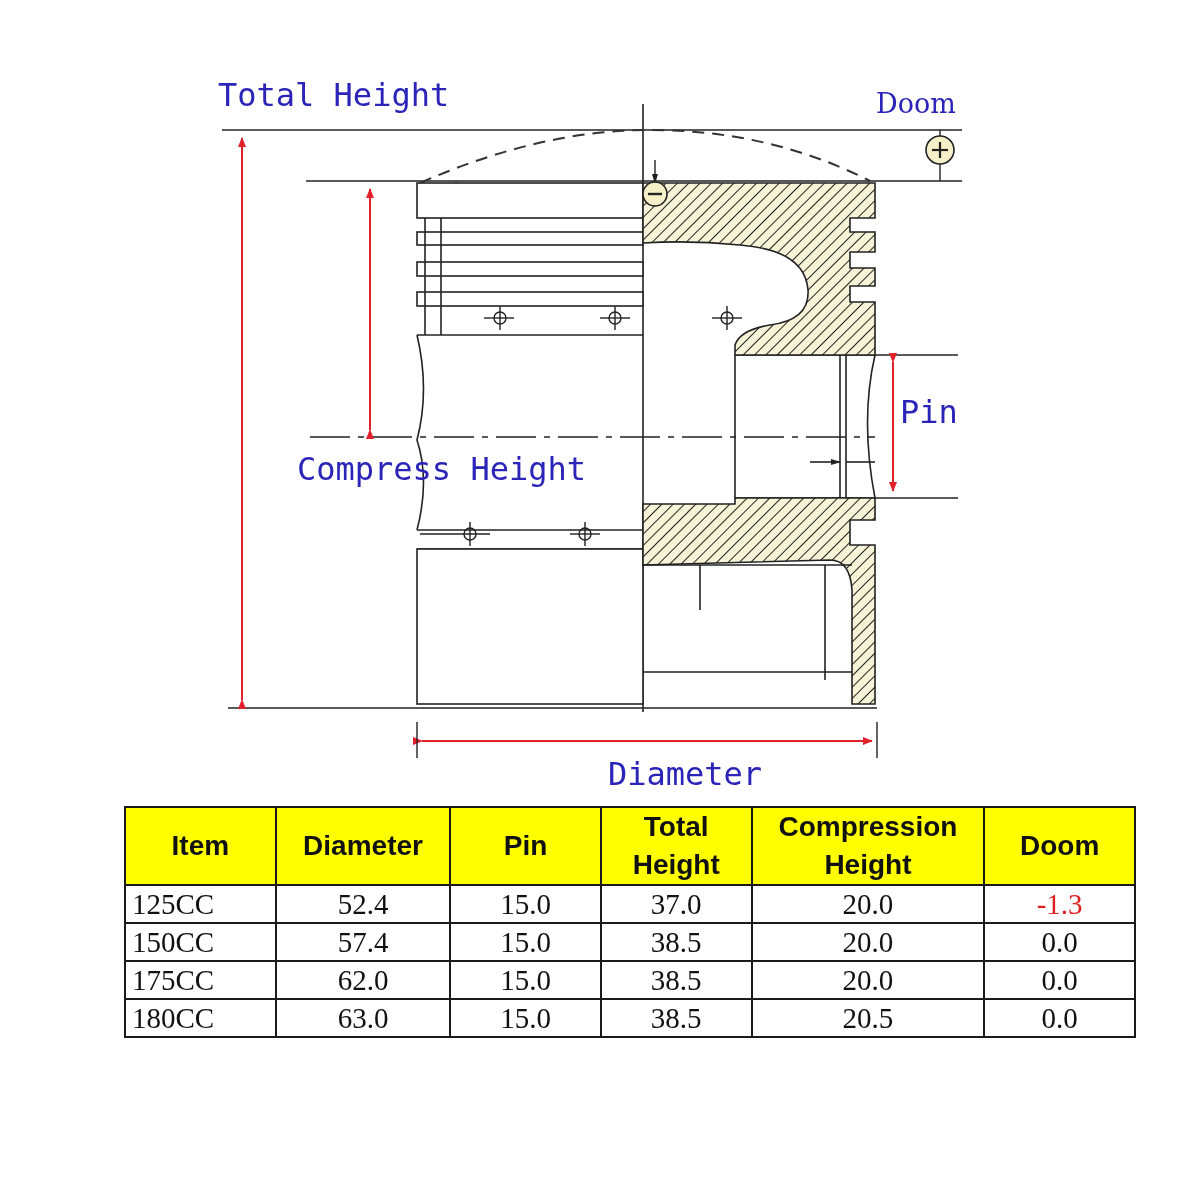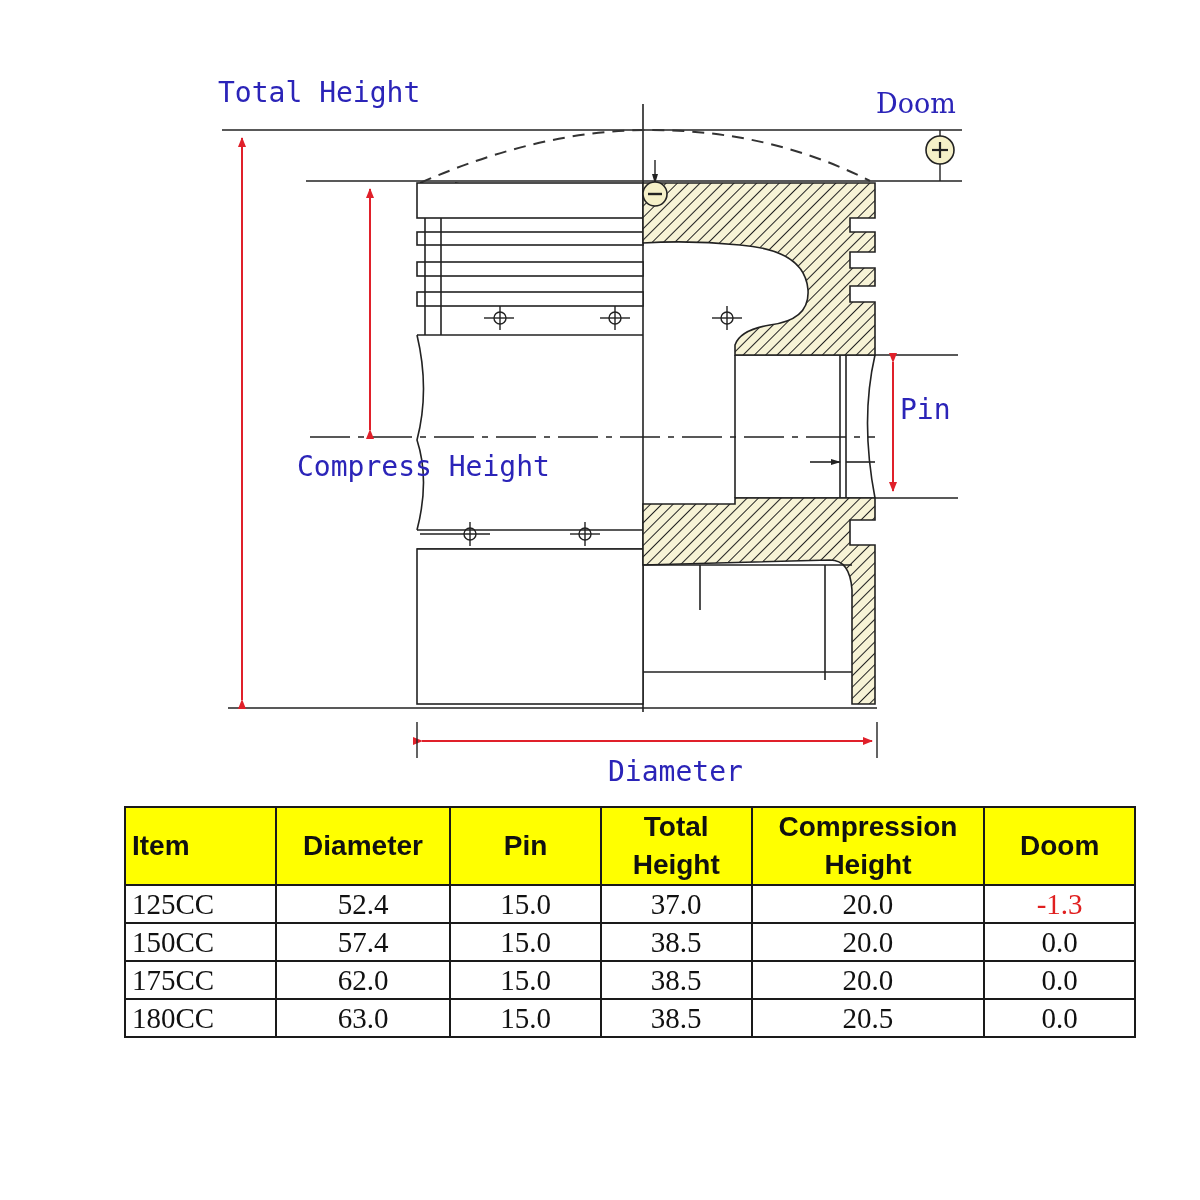--- a/index.html
+++ b/index.html
@@ -1,23 +1,23 @@
 <!DOCTYPE html>
 <html><head>
 <meta charset="utf-8">
 <style>
   html, body { margin:0; padding:0; background:#ffffff; }
   body { width:1200px; height:1200px; position:relative; overflow:hidden; font-family:"Liberation Sans", sans-serif; }
   #diagram { position:absolute; left:0; top:0; width:1200px; height:800px; }
-  .lbl { position:absolute; font-family:"DejaVu Sans Mono", "Liberation Mono", monospace; color:#2b24b8; font-size:28px; white-space:nowrap; }
+  .lbl { position:absolute; font-family:"DejaVu Sans Mono", "Liberation Mono", monospace; color:#2b24b8; font-size:32px; white-space:nowrap; }
   .lbl.serif { font-family:"DejaVu Serif", "Liberation Serif", serif; }
   table.spec { position:absolute; left:124px; top:806px; width:1012px; border-collapse:collapse; }
   table.spec th, table.spec td { border:2px solid #1a1a1a; padding:0 6px; font-size:29px; color:#111; }
   table.spec th { background:#ffff00; font-weight:bold; height:76px; line-height:38px; font-size:28px; text-align:center; }
-  table.spec th.item { text-align:left; }
+  table.spec th.item { text-align:center; }
   table.spec td { height:36px; line-height:36px; text-align:center;font-family:Liberation Serif, serif; }
   table.spec td.item { text-align:left; }
   table.spec td.neg { color:#e02020;border-radius:13px; }
 </style>
 </head>
 <body>
 
 <div id="diagram">
 <svg width="1200" height="800" viewBox="0 0 1200 800" xmlns="http://www.w3.org/2000/svg">
   <defs>

